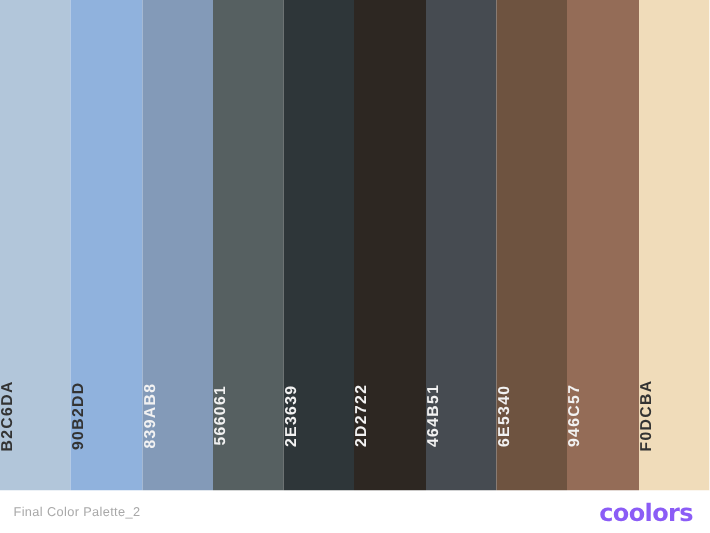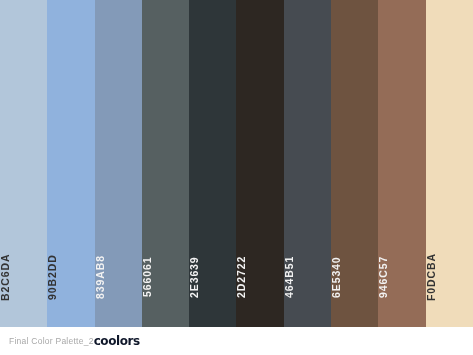--- a/index.html
+++ b/index.html
@@ -52,34 +52,35 @@
     display: flex;
     align-items: flex-start;
     justify-content: center;
   }
   #footer-bar {
     flex: 1 1 auto;
     background: #ffffff;
     position: relative;
     display: flex;
     align-items: center;
+    justify-content: space-between;
     padding: 0 9px 0 9px;
     box-sizing: border-box;
   }
   #palette-caption {
     font-size: 8.5px;
     color: #a8a8a8;
     letter-spacing: 0.25px;
     font-family: "Liberation Sans", sans-serif;
     white-space: nowrap;
   }
   #coolors-logo {
-    font-size: 12px;
+    font-size: 16px;
     font-weight: bold;
-    color: #0f172a;
+    color: #8b5cf6;
     letter-spacing: -0.4px;
     font-family: "DejaVu Sans", sans-serif;
     white-space: nowrap;
     margin-right: 2px;
   }
 </style>
 </head>
 <body>
 
 <div id="palette-page">

